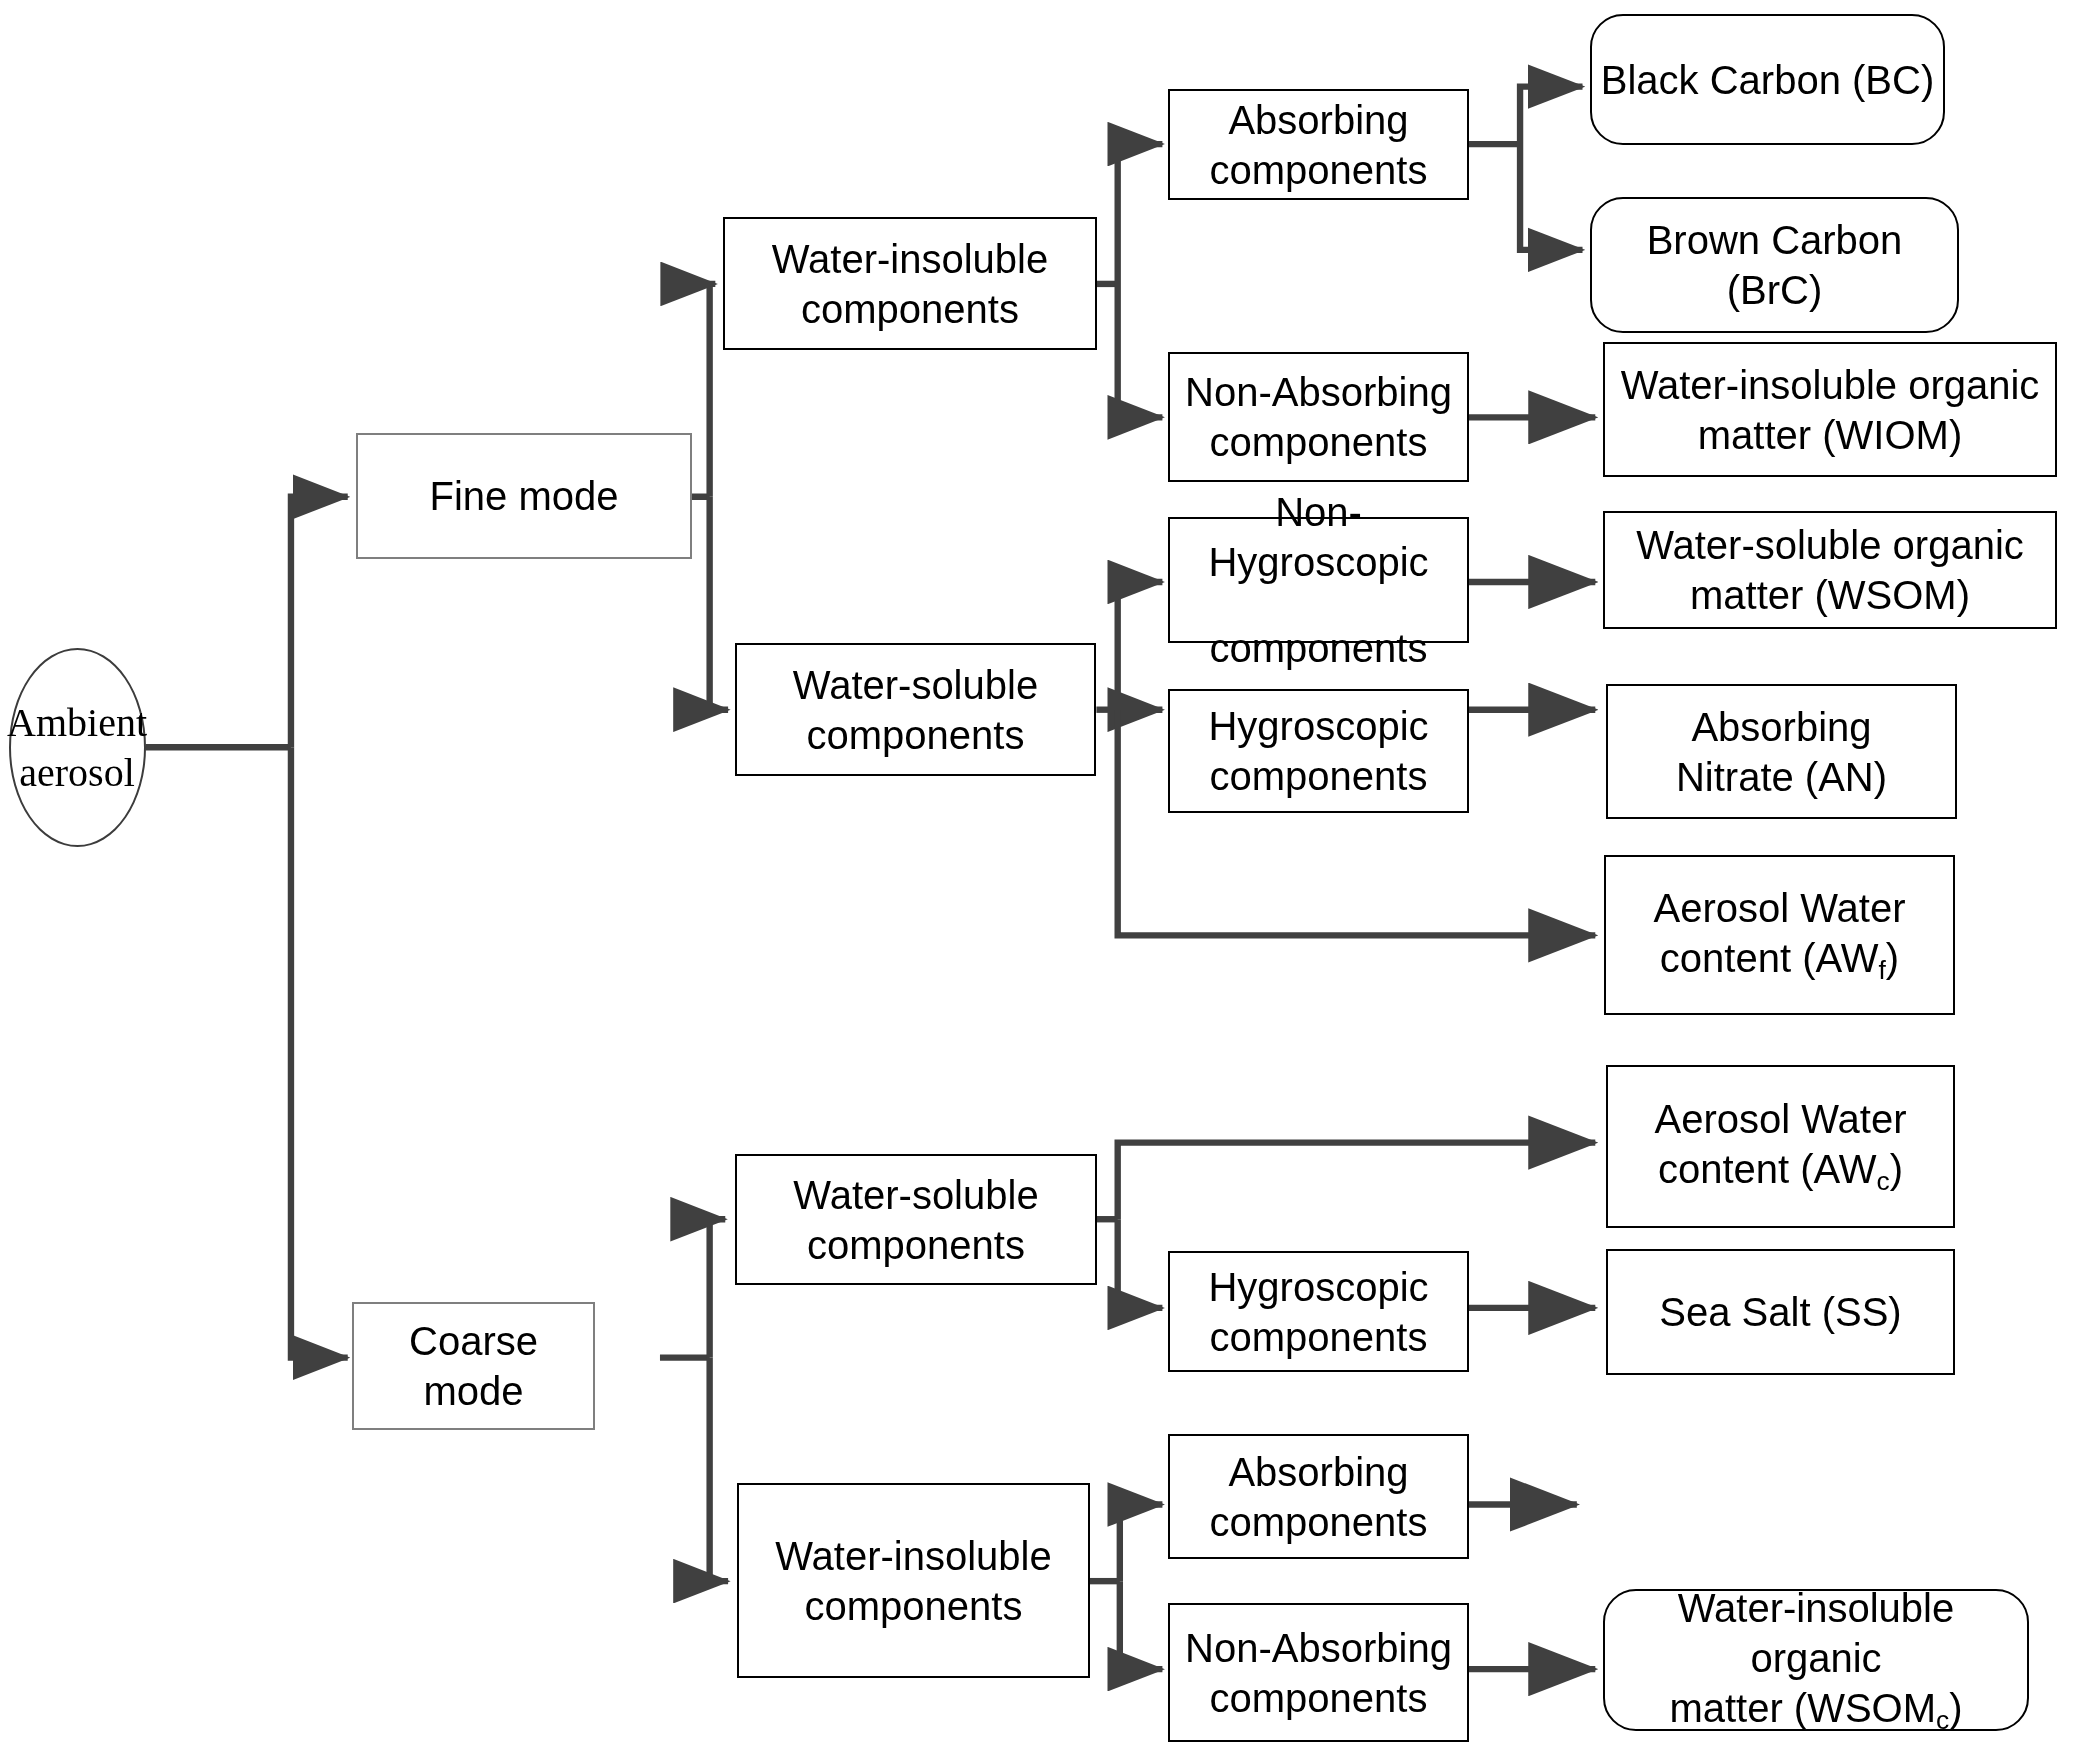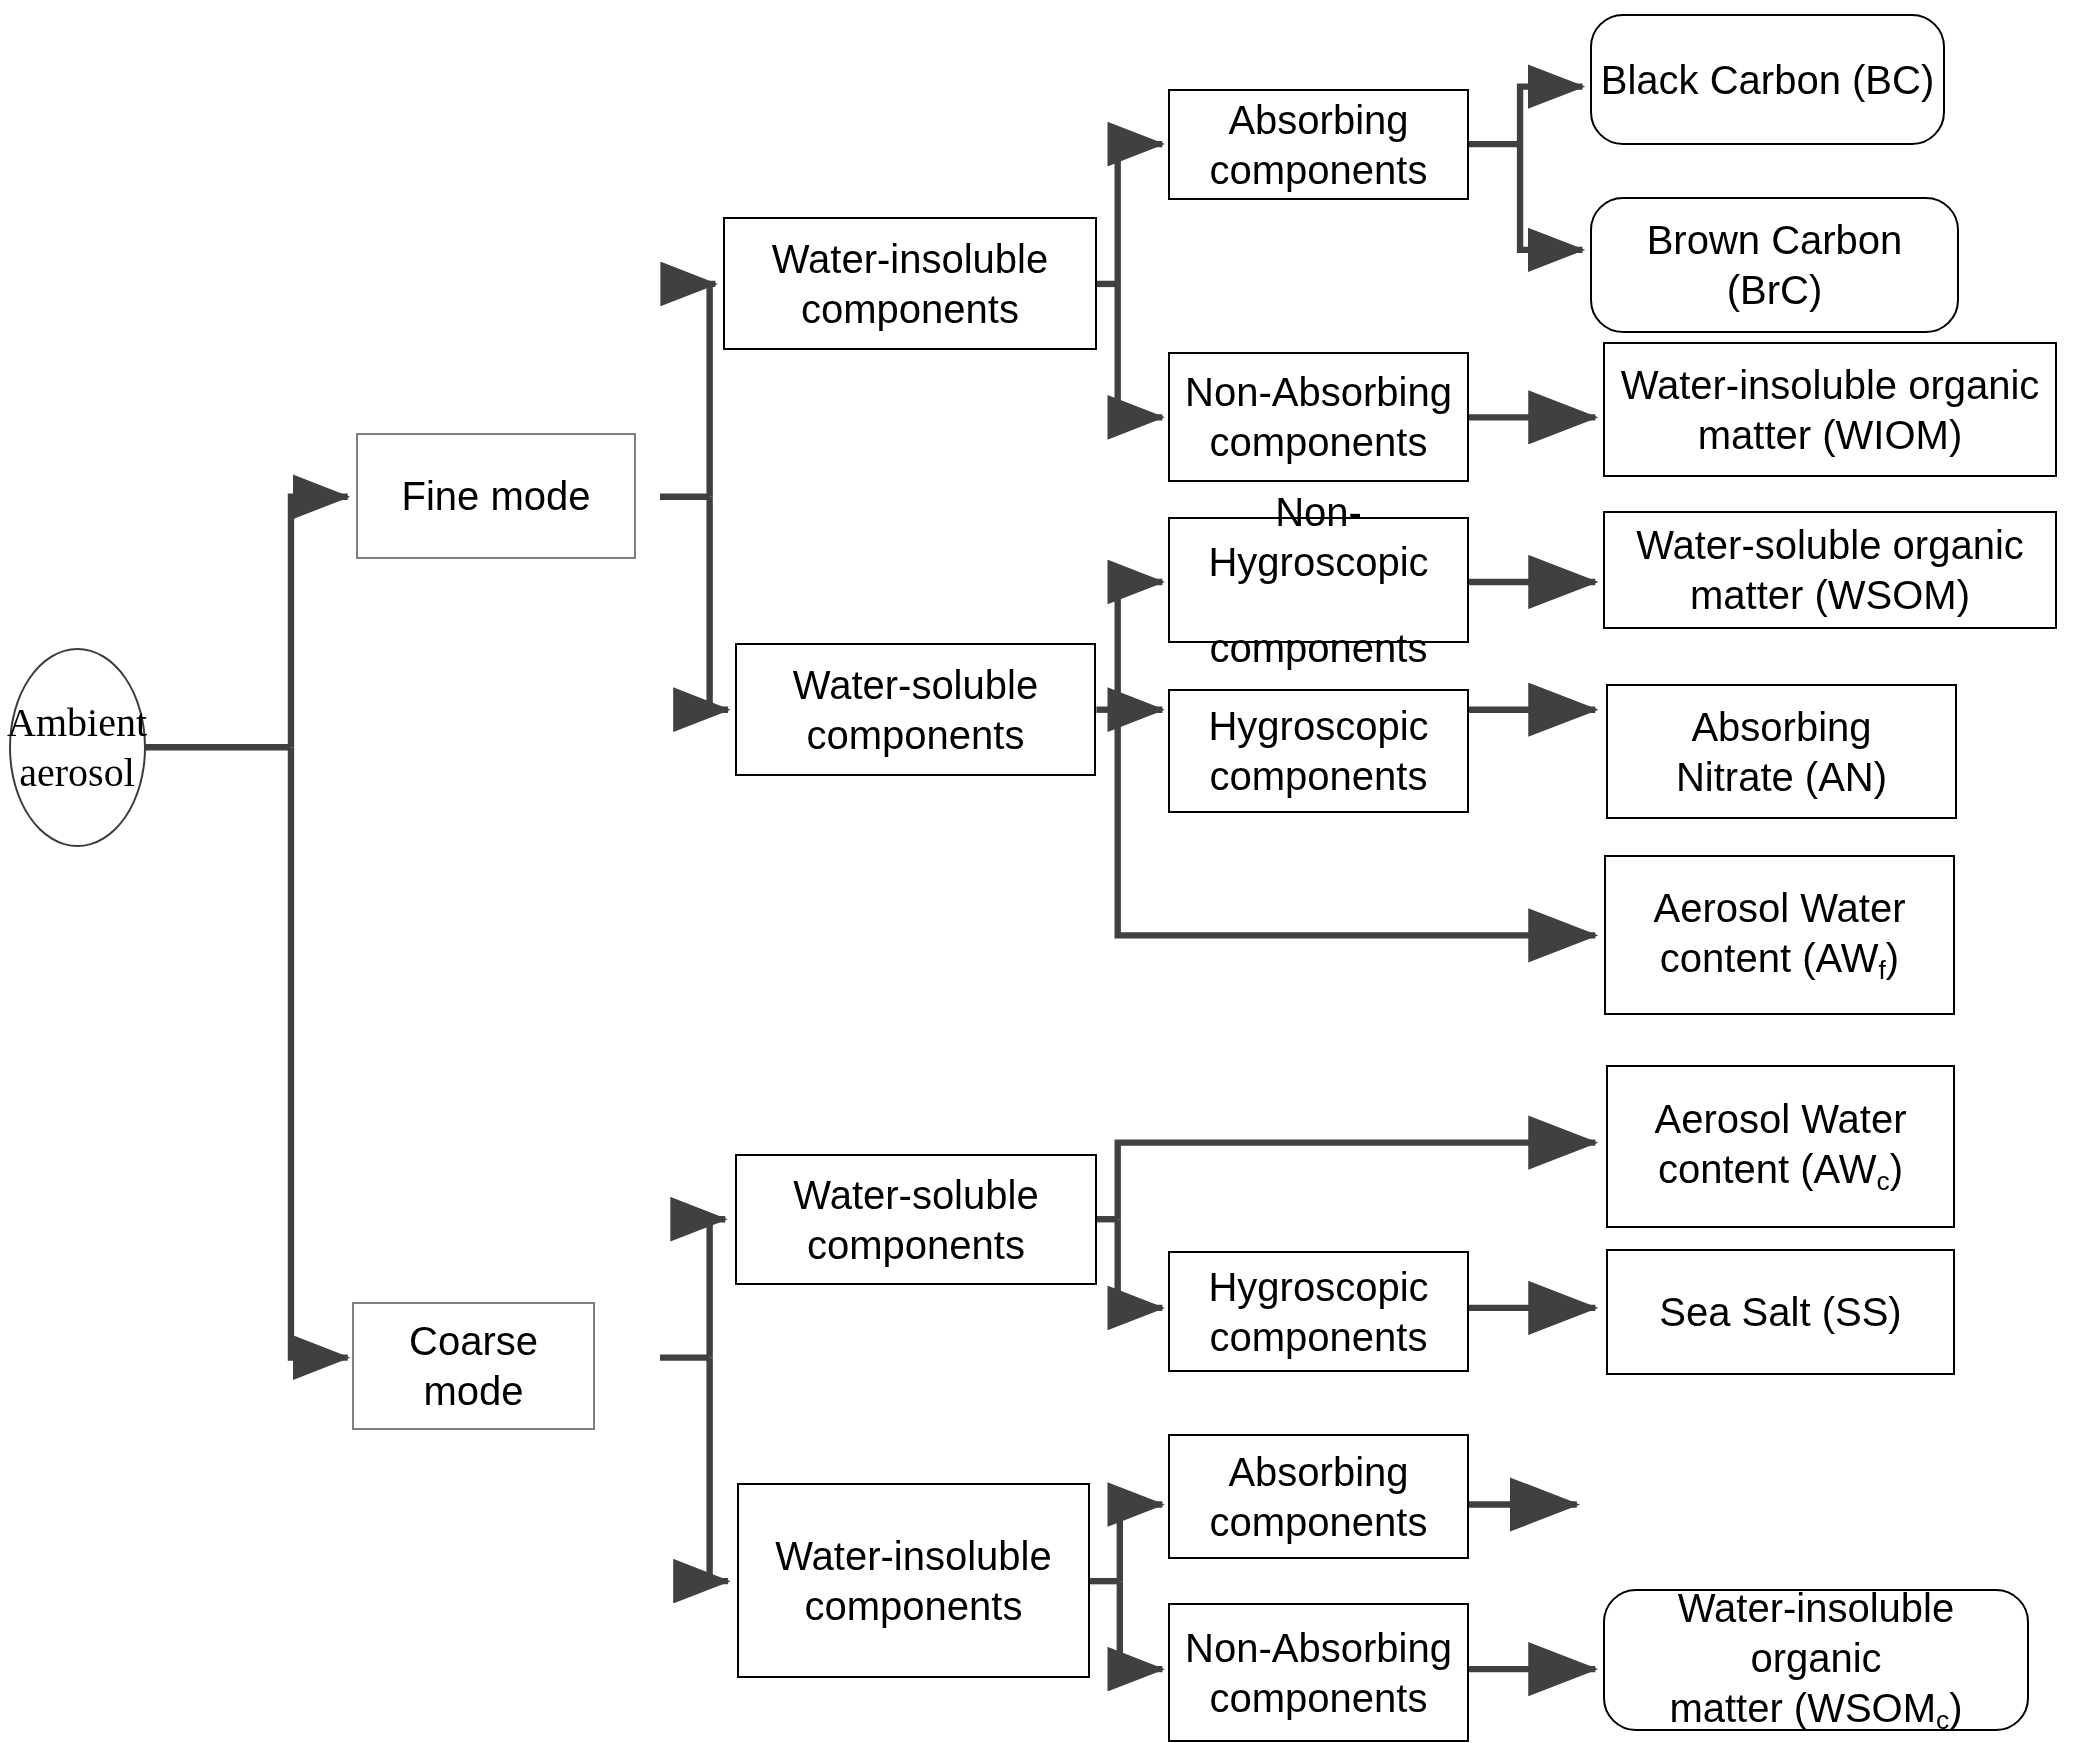--- a/index.html
+++ b/index.html
@@ -76,21 +76,21 @@
       <path d="M2070,2120 L2222,2120" marker-end="url(#ahT)"></path>
       <path d="M2070,2352 L2248,2352" marker-end="url(#ahT)"></path>
     </g>
   </svg>
 
   <div class="node circle t46" style="left:8.5px;top:648px;width:137px;height:199px;flex-direction:column;font-family:Liberation Serif, serif;">
     <span>Ambient</span>
     <span>aerosol</span>
   </div>
 
-  <div class="node rect-gray t46" style="left:356px;top:433px;width:280px;height:126px;">
+  <div class="node rect-gray t46" style="left:356px;top:433px;width:336px;height:126px;">
     <span>Fine mode</span>
   </div>
   <div class="node rect-gray t46" style="left:352px;top:1294px;width:243px;height:128px;margin-top:8px;">
     <span>Coarse mode</span>
   </div>
 
   <div class="node rect t46" style="left:723px;top:217px;width:374px;height:133px;flex-direction:column;">
     <span>Water-insoluble</span>
     <span>components</span>
   </div>

